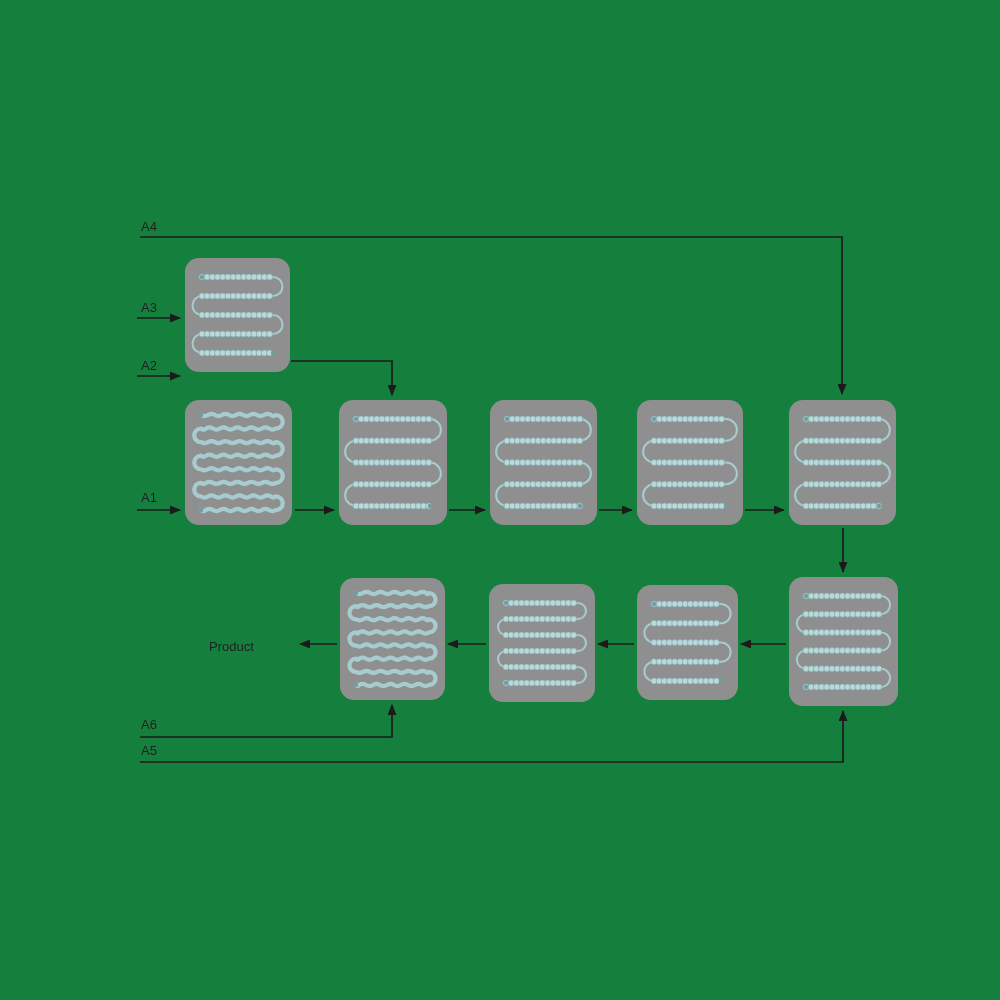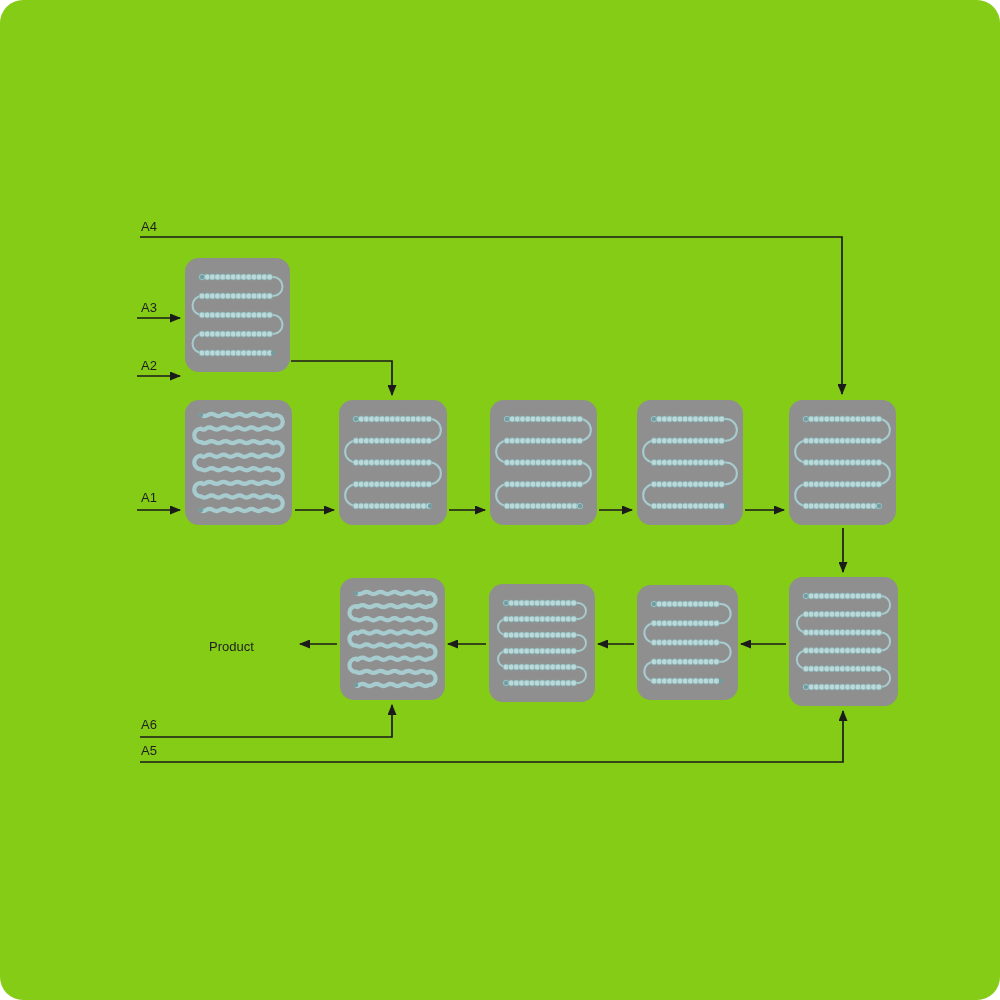--- a/index.html
+++ b/index.html
@@ -1,21 +1,20 @@
 <!DOCTYPE html>
 <html><head>
 <meta charset="utf-8">
 <style>
   html, body { margin: 0; padding: 0; background: #ffffff; }
   .canvas {
     width: 1000px; height: 1000px;
-    background: #84cc16;
+    background: #15803d;
     position: relative;
     font-family: "Liberation Sans", sans-serif;
-    border-radius: 23px;
   }
   svg { display: block; }
   svg text {
     font-family: "Liberation Sans", sans-serif;
     fill: #1f1f1f;
   }
 </style>
 </head>
 <body>
 

